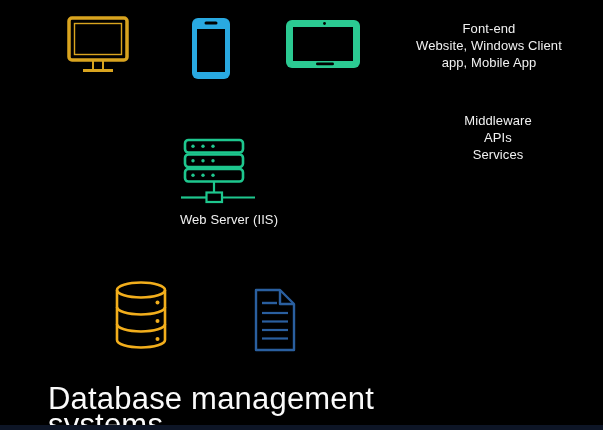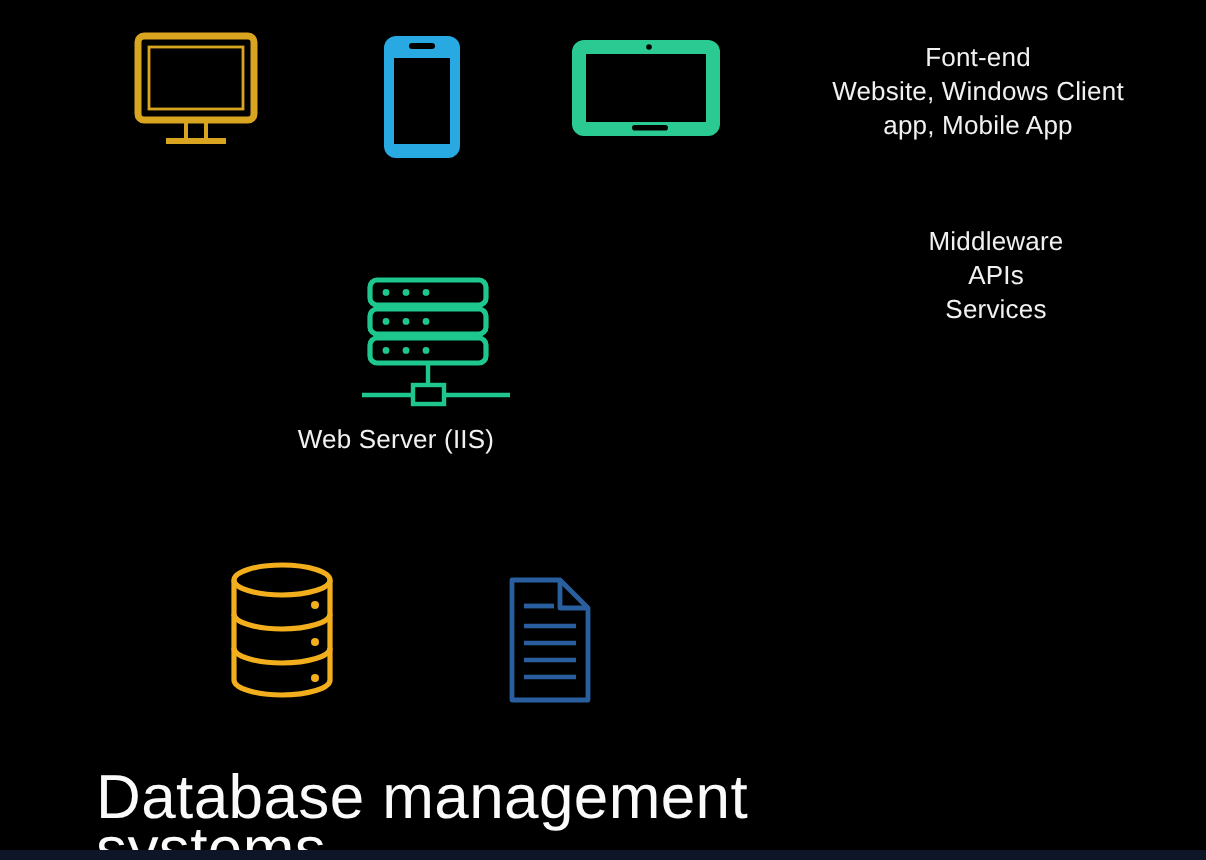--- a/index.html
+++ b/index.html
@@ -88,21 +88,21 @@
       <circle cx="15" cy="39.2" r="1.7" fill="currentColor"></circle>
       <circle cx="25" cy="39.2" r="1.7" fill="currentColor"></circle>
       <circle cx="35" cy="39.2" r="1.7" fill="currentColor"></circle>
       <line x1="36" y1="45.5" x2="36" y2="57" stroke="currentColor" stroke-width="2.2"></line>
       <rect x="28.5" y="56.5" width="15.5" height="9.5" fill="none" stroke="currentColor" stroke-width="2.2"></rect>
       <line x1="3" y1="61.5" x2="28.5" y2="61.5" stroke="currentColor" stroke-width="2.2"></line>
       <line x1="44" y1="61.5" x2="77" y2="61.5" stroke="currentColor" stroke-width="2.2"></line>
     </svg>
   </div>
 
-  <div class="abs txt" style="left:98px;top:211px;width:200px;">Web Server (IIS)</div>
+  <div class="abs txt" style="left:129px;top:211px;width:200px;">Web Server (IIS)</div>
 
 
   <div class="abs" style="left: 114px; top: 280px; color: rgb(242, 174, 28);">
     <svg class="icon" width="56" height="72" viewBox="0 0 56 72">
       <ellipse cx="27" cy="10" rx="24" ry="7.5" fill="none" stroke="currentColor" stroke-width="2.6"></ellipse>
       <path d="M3,10 V60 a24,7.5 0 0 0 48,0 V10" fill="none" stroke="currentColor" stroke-width="2.6"></path>
       <path d="M3,27 a24,7.5 0 0 0 48,0" fill="none" stroke="currentColor" stroke-width="2.6"></path>
       <path d="M3,44 a24,7.5 0 0 0 48,0" fill="none" stroke="currentColor" stroke-width="2.6"></path>
       <circle cx="43.5" cy="22.5" r="2" fill="currentColor"></circle>
       <circle cx="43.5" cy="41" r="2" fill="currentColor"></circle>

